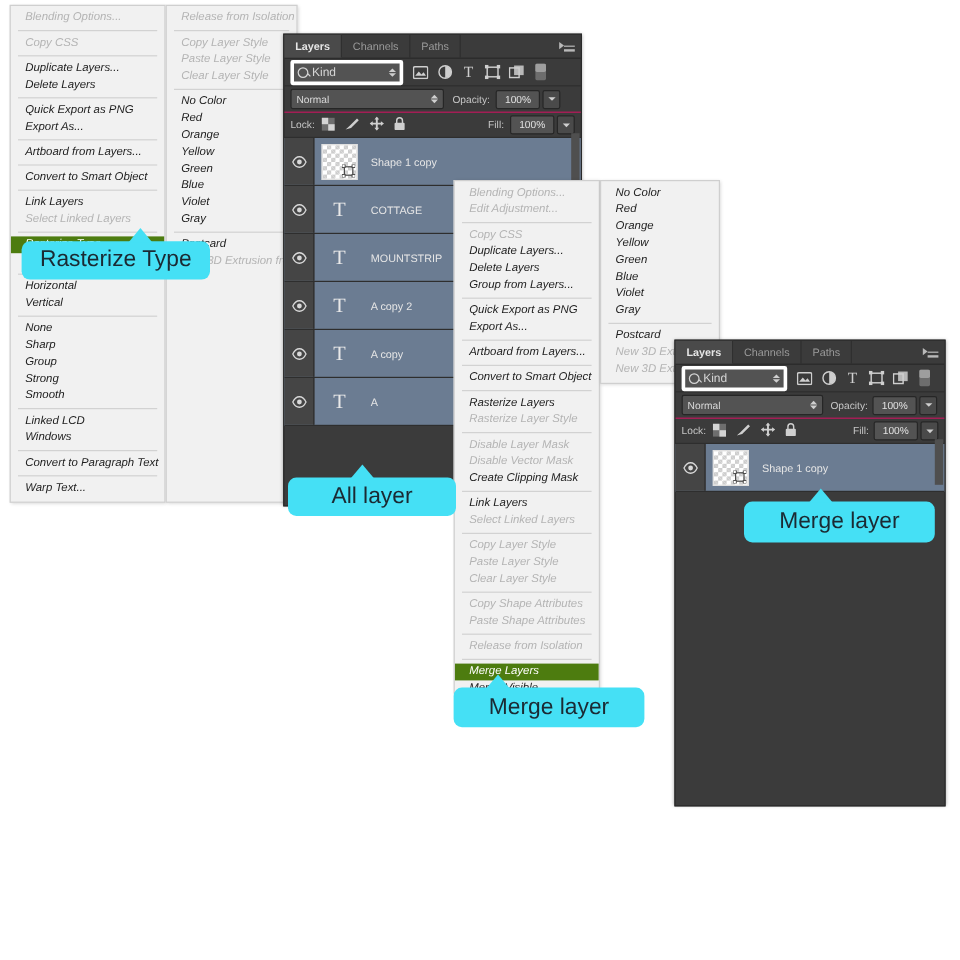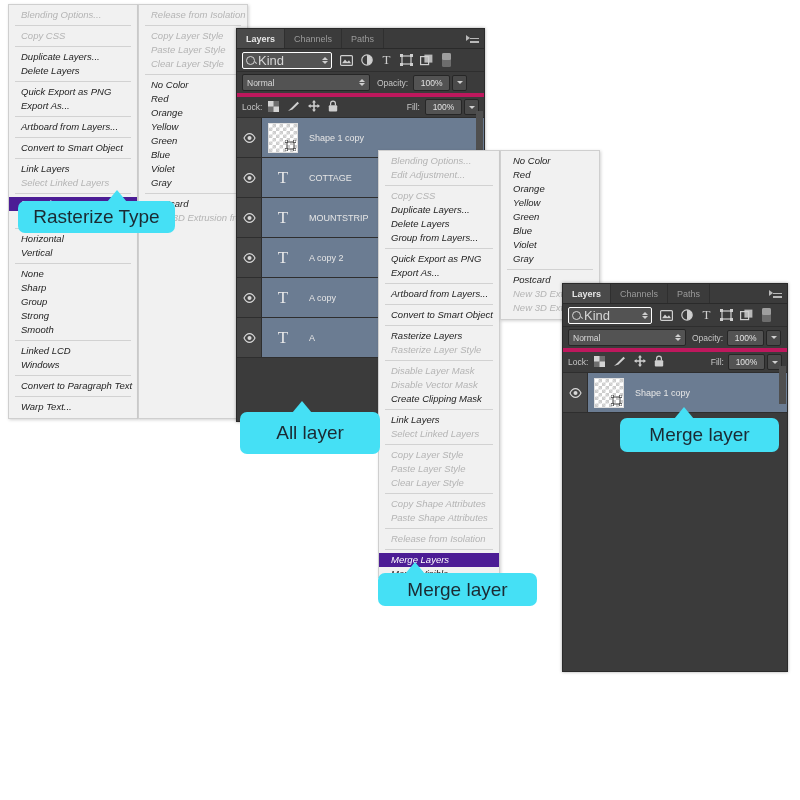--- a/index.html
+++ b/index.html
@@ -14,21 +14,21 @@
     position:absolute;background:#f1f1f1;border:1px solid #cfcfcf;
     box-shadow:1px 1px 3px rgba(0,0,0,0.18);
     font-size:9.5px;color:#222;
     padding:3px 0;box-sizing:border-box;overflow:hidden;font-style:italic;
   }
   .menu .mi{
     height:14px;line-height:14px;padding:0 8px 0 12px;white-space:nowrap;
     color:#1d1d1d;font-size:9.5px;
   }
   .menu .mi.dis{color:#b4b4b4;}
-  .menu .mi.sel{background:#4c1d95;color:#ffffff;}
+  .menu .mi.sel{background:#4d7c0f;color:#ffffff;}
   .menu .sep{height:1px;background:#d2d2d2;margin:3px 6px;}
   .menu.col2{background:#f1f1f1;}
 
   
   .ps{
     position:absolute;background:#3b3b3b;border:1px solid #2a2a2a;
     box-sizing:border-box;color:#cfcfcf;font-size:9px;
     box-shadow:0 0 3px rgba(0,0,0,.35);
     margin-top:24px;
   }
@@ -45,36 +45,36 @@
   .ps .panelmenu .ln{position:absolute;right:0;height:1.5px;background:#b9b9b9;}
   .ps .panelmenu .ln:nth-child(1){top:0;width:9px;}
   .ps .panelmenu .ln:nth-child(2){top:3.5px;width:9px;}
   .ps .panelmenu .ln:nth-child(3){top:7px;width:9px;}
   .ps .panelmenu .tri{position:absolute;left:0;top:1px;width:0;height:0;
     border-left:4px solid #b9b9b9;border-top:3px solid transparent;border-bottom:3px solid transparent;}
 
   .ps .row{display:flex;align-items:center;padding:0 5px;}
   .ps .filterrow{height:22px;border-bottom:1px solid #2e2e2e;}
   .ps .kindbox{
-    background:#535353;border:1px solid #ffffff;border-radius:2px;height:15px;
-    display:flex;align-items:center;padding:0 3px;color:#d6d6d6;font-size:13px;
+    background:#535353;border:3px solid #ffffff;border-radius:2px;height:15px;
+    display:flex;align-items:center;padding:0 3px;color:#d6d6d6;font-size:10px;
     flex:0 0 auto;
   }
   .ps .kindbox .mag{display:inline-block;width:7px;height:7px;border:1.3px solid #d6d6d6;
     border-radius:50%;margin-right:3px;position:relative;}
   .ps .kindbox .mag:after{content:"";position:absolute;width:3px;height:1.3px;background:#d6d6d6;
     transform:rotate(45deg);right:-2.5px;bottom:0px;}
   .ps .stepper{margin-left:auto;display:flex;flex-direction:column;gap:1px;padding-left:6px;}
   .ps .stepper i{display:block;width:0;height:0;border-left:3px solid transparent;border-right:3px solid transparent;}
   .ps .stepper i.up{border-bottom:3px solid #cfcfcf;}
   .ps .stepper i.dn{border-top:3px solid #cfcfcf;}
   .ps .ficons{display:flex;align-items:center;gap:7px;margin-left:8px;color:#cfcfcf;}
   .ps .ficon{width:13px;height:13px;display:flex;align-items:center;justify-content:center;}
 
-  .ps .bleedrow{height:21px;border-bottom:4px solid #be185d;}
+  .ps .bleedrow{height:21px;border-bottom:1px solid #be185d;}
   .ps .blendsel{
     background:#535353;border:1px solid #262626;border-radius:2px;height:15px;
     display:flex;align-items:center;padding:0 4px;color:#dadada;font-size:8.5px;
   }
   .ps .lbl{font-size:8.5px;color:#c6c6c6;}
   .ps .numbox{
     background:#535353;border:1px solid #262626;border-radius:2px;height:14px;
     display:flex;align-items:center;justify-content:center;color:#e2e2e2;font-size:8.5px;
     min-width:31px;padding:0 2px;
   }
@@ -549,21 +549,21 @@
       </div>
     </div>
   <div class="scroll" style="top:82px;height:38px;"></div>
 </div>
 
 <div class="callout t-left" style="left:18px;top:201px;width:133px;height:32px;">
   <span class="tail" style="left:63%;"></span>
   <span>Rasterize Type</span>
 </div>
 
-<div class="callout" style="left:240px;top:412px;width:116px;height:42px;">
+<div class="callout" style="left:240px;top:398px;width:116px;height:32px;">
   <span class="tail" style="left:44%;"></span>
   <span>All layer</span>
 </div>
 
 <div class="callout" style="left:378px;top:573px;width:135px;height:33px;">
   <span class="tail" style="left:23%;"></span>
   <span>Merge layer</span>
 </div>
 
 <div class="callout" style="left:620px;top:418px;width:135px;height:34px;">

